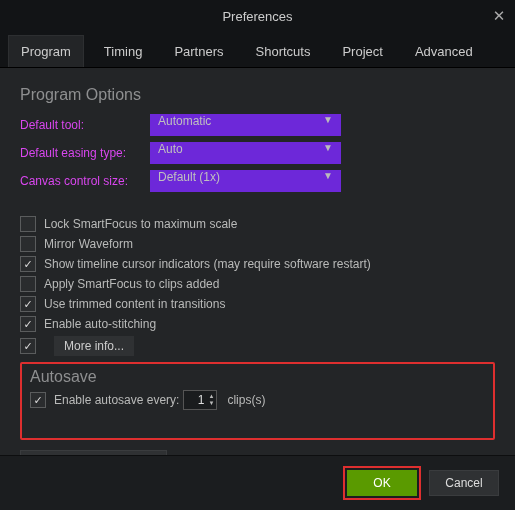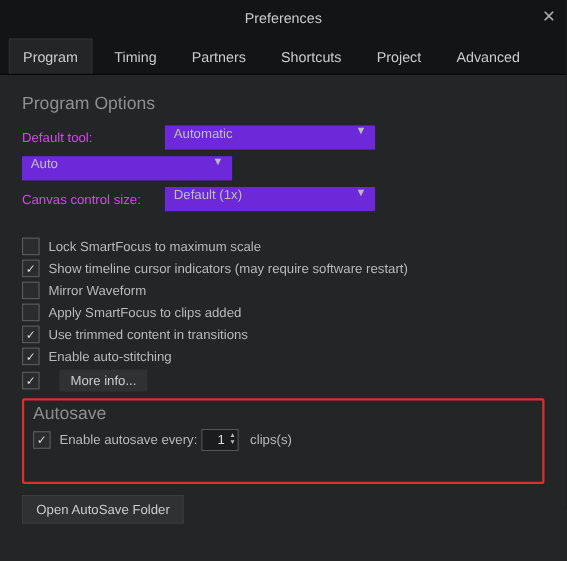--- a/index.html
+++ b/index.html
@@ -224,20 +224,21 @@
 
     <div class="row">
       <span class="label">Default tool:</span>
       <div class="select">
         <span>Automatic</span>
         <span class="arrow">▼</span>
       </div>
     </div>
 
     <div class="row">
+      <span class="label">Default easing type:</span>
       <div class="select">
         <span>Auto</span>
         <span class="arrow">▼</span>
       </div>
     </div>
 
     <div class="row">
       <span class="label">Canvas control size:</span>
       <div class="select">
         <span>Default (1x)</span>
@@ -245,26 +246,26 @@
       </div>
     </div>
 
     <div style="height:14px"></div>
 
     <div class="cbrow">
       <span class="cbox"></span>
       <span>Lock SmartFocus to maximum scale</span>
     </div>
     <div class="cbrow">
+      <span class="cbox"></span>
+      <span>Mirror Waveform</span>
+    </div>
+    <div class="cbrow">
       <span class="cbox checked"></span>
       <span>Show timeline cursor indicators (may require software restart)</span>
-    </div>
-    <div class="cbrow">
-      <span class="cbox"></span>
-      <span>Mirror Waveform</span>
     </div>
     <div class="cbrow">
       <span class="cbox"></span>
       <span>Apply SmartFocus to clips added</span>
     </div>
     <div class="cbrow">
       <span class="cbox checked"></span>
       <span>Use trimmed content in transitions</span>
     </div>
     <div class="cbrow">
@@ -289,14 +290,18 @@
             </span>
         </span>
         <span style="margin-left:6px">clips(s)</span>
       </div>
     </div>
 
     <button class="open-folder-btn">Open AutoSave Folder</button>
 
   </div>
 
+  <div class="footer">
+    <button class="btn ok">OK</button>
+    <button class="btn">Cancel</button>
+  </div>
 
 </div>
 
 </body></html>

